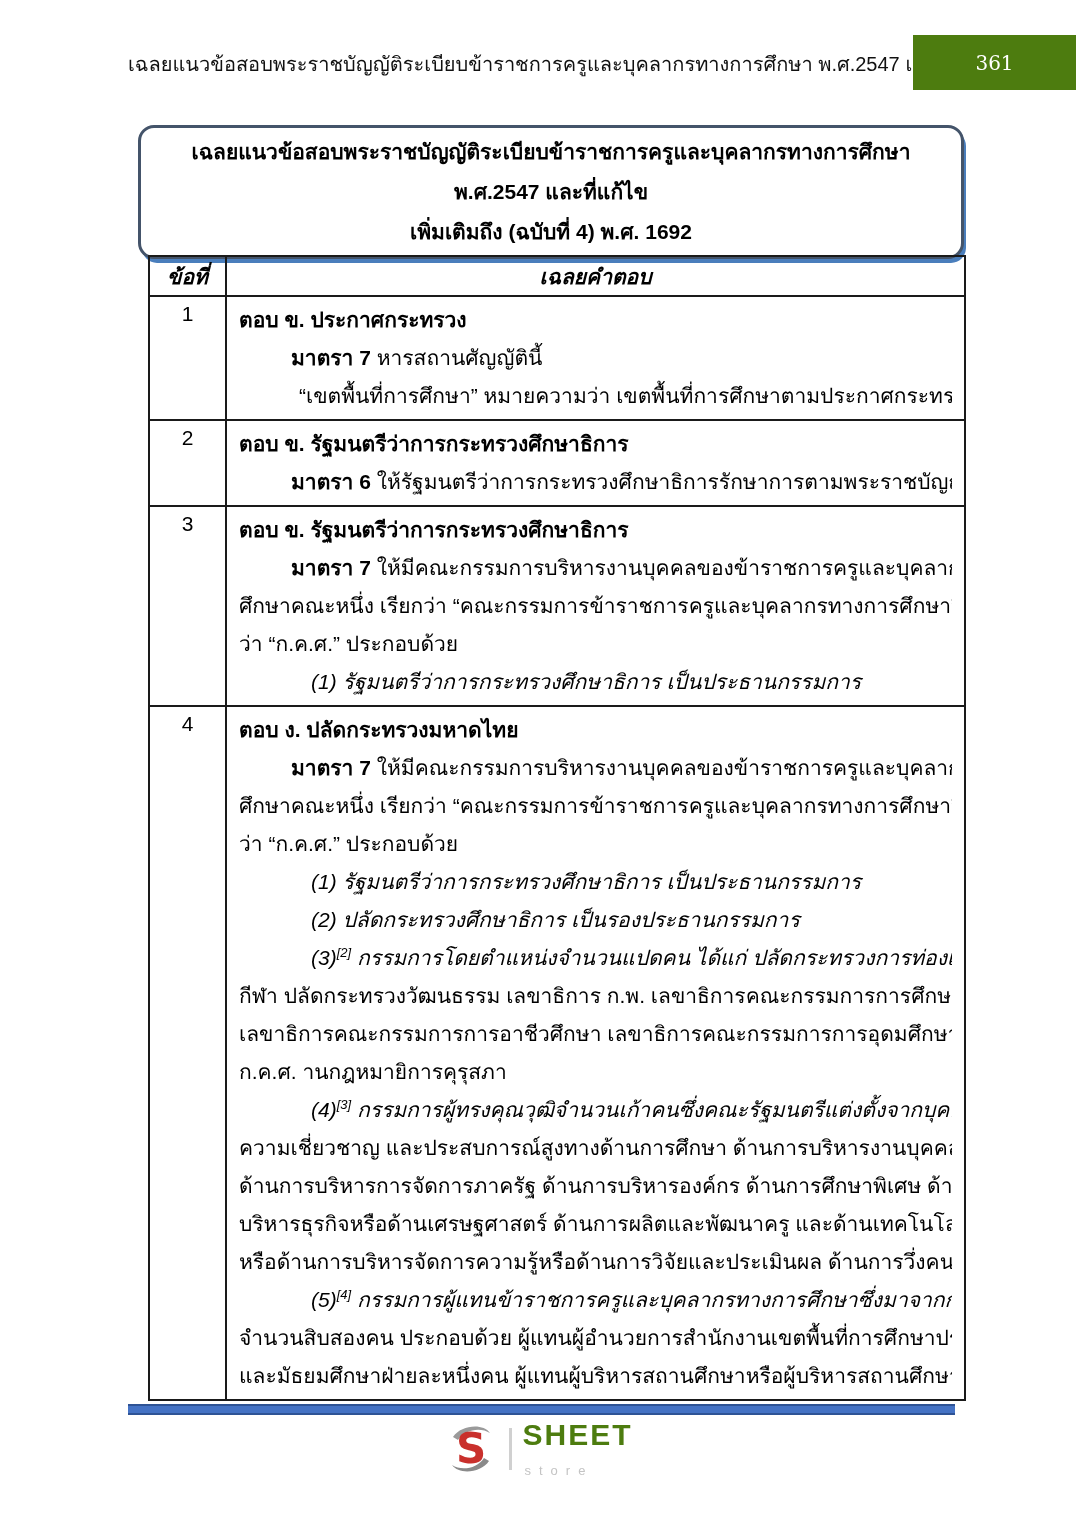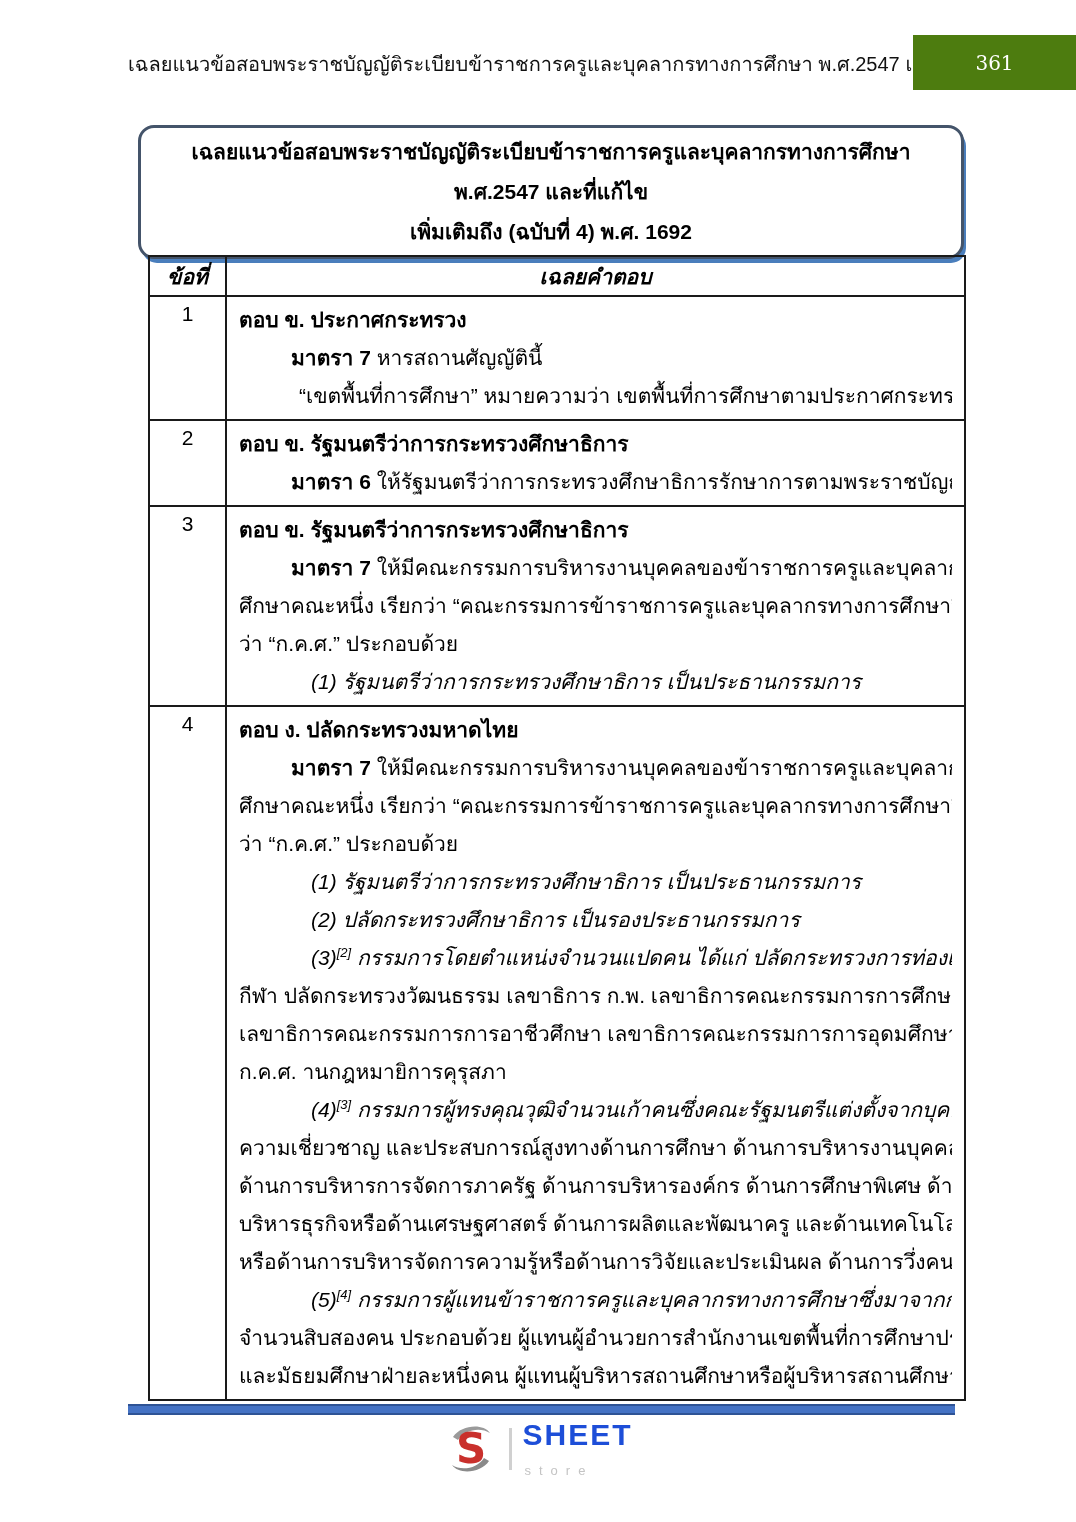--- a/index.html
+++ b/index.html
@@ -40,21 +40,21 @@
 
   
   .footer-rule{position:absolute;top:1404px;left:128px;width:827px;height:11px;
                background:#4472c4;border-top:2px solid #2e5395;border-bottom:2px solid #2e5395;
                box-sizing:border-box;}
   .logo{position:absolute;top:1420px;left:0;width:1076px;display:flex;
         justify-content:center;align-items:center;gap:10px;}
   .logo-mark{width:56px;height:56px;position:relative;flex:0 0 auto;}
   .logo-divider{width:3px;height:42px;background:#d0d0d0;flex:0 0 auto;}
   .logo-text{display:flex;flex-direction:column;line-height:1;}
-  .logo-name{font-size:30px;font-weight:bold;color:#1d4ed8;letter-spacing:2px;}
+  .logo-name{font-size:30px;font-weight:bold;color:#4d7c0f;letter-spacing:2px;}
   .logo-sub{font-size:13px;color:#c4c4c4;letter-spacing:8px;margin-top:14px;padding-left:2px;}
 </style>
 </head>
 <body>
 
 <div class="page">
 
   <div class="runhead">เฉลยแนวข้อสอบพระราชบัญญัติระเบียบข้าราชการครูและบุคลากรทางการศึกษา พ.ศ.2547 และที่</div>
   <div class="pagenum-box">
     <span>361</span>

